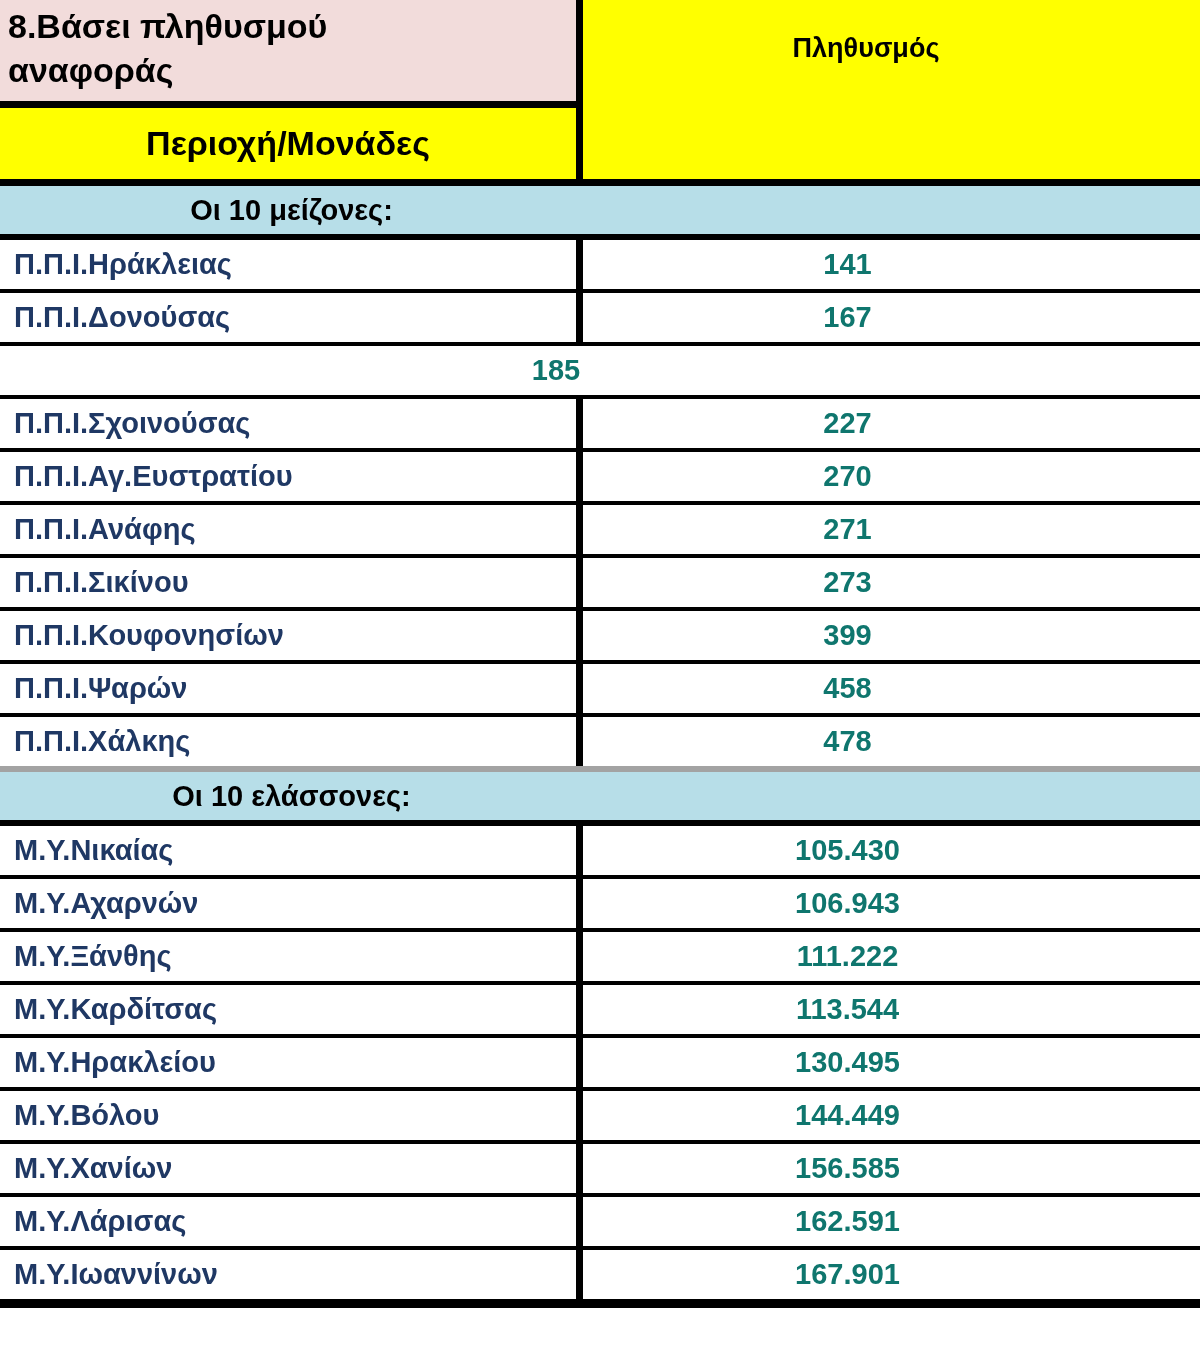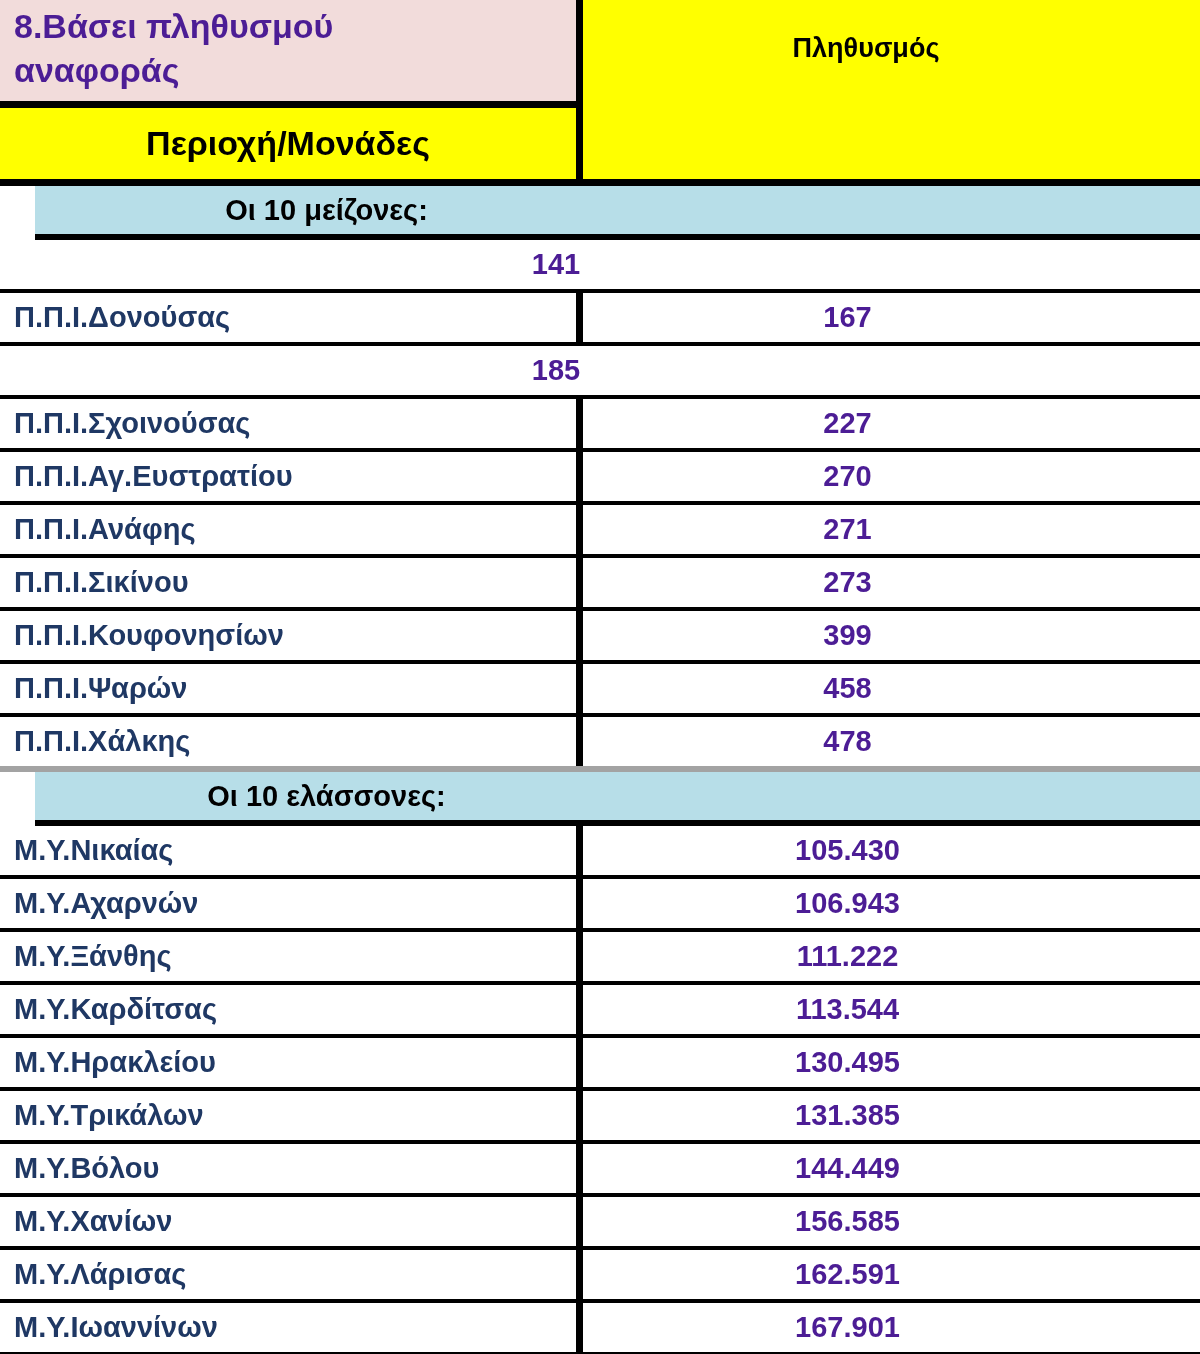--- a/index.html
+++ b/index.html
@@ -14,22 +14,22 @@
   
   .hdr { display: flex; border-bottom: 7px solid #000; }
   .hdr-left { width: 583px; border-right: 7px solid #000; box-sizing: border-box; }
   .title-cell {
     height: 96px;
     background: #F2DCDB;
     border-bottom: 7px solid #000;
     box-sizing: content-box;
     font-size: 34px;
     line-height: 1.28;
-    color: #4c1d95;
-    padding: 5px 0 0 14px;
+    color: #000000;
+    padding: 5px 0 0 8px;
     overflow: hidden;
   }
   .title-cell span { display: inline-block; max-width: 370px; }
   .region-cell {
     height: 71px;
     background: #FFFF00;
     display: flex;
     align-items: center;
     justify-content: center;
     font-size: 34px;
@@ -45,21 +45,20 @@
     padding-left: 37px;
   }
 
   
   .section-header {
     height: 48px;
     background: #B7DEE8;
     border-bottom: 6px solid #000;
     display: flex;
     align-items: center;
-    margin-left: 35px;
   }
   .section-header span {
     width: 583px;
     text-align: center;
     font-size: 29px;
   }
 
   
   .row { display: flex; height: 49px; border-bottom: 4px solid #000; }
   .row.section-end { border-bottom: 6px solid #a3a3a3; }
@@ -75,21 +74,21 @@
     font-size: 29px;
     white-space: nowrap;
     overflow: hidden;
   }
   .row .value {
     flex: 1;
     display: flex;
     align-items: center;
     justify-content: center;
     padding-right: 88px;
-    color: #4c1d95;
+    color: #0f766e;
     font-size: 29px;
   }
 </style>
 </head>
 <body>
 
 <div id="tbl">
   <div class="hdr">
     <div class="hdr-left">
       <div class="title-cell">
@@ -100,20 +99,21 @@
     <div class="hdr-right">
       <div class="pop-label">Πληθυσμός</div>
     </div>
   </div>
 
   <div id="sections">
       <div class="section-header">
         <span>Οι 10 μείζονες:</span>
       </div>
       <div class="row">
+        <div class="label">Π.Π.Ι.Ηράκλειας</div>
         <div class="value">141</div>
       </div>
       <div class="row">
         <div class="label">Π.Π.Ι.Δονούσας</div>
         <div class="value">167</div>
       </div>
       <div class="row">
         <div class="value">185</div>
       </div>
       <div class="row">
@@ -161,24 +161,20 @@
       </div>
       <div class="row">
         <div class="label">Μ.Υ.Καρδίτσας</div>
         <div class="value">113.544</div>
       </div>
       <div class="row">
         <div class="label">Μ.Υ.Ηρακλείου</div>
         <div class="value">130.495</div>
       </div>
       <div class="row">
-        <div class="label">Μ.Υ.Τρικάλων</div>
-        <div class="value">131.385</div>
-      </div>
-      <div class="row">
         <div class="label">Μ.Υ.Βόλου</div>
         <div class="value">144.449</div>
       </div>
       <div class="row">
         <div class="label">Μ.Υ.Χανίων</div>
         <div class="value">156.585</div>
       </div>
       <div class="row">
         <div class="label">Μ.Υ.Λάρισας</div>
         <div class="value">162.591</div>

